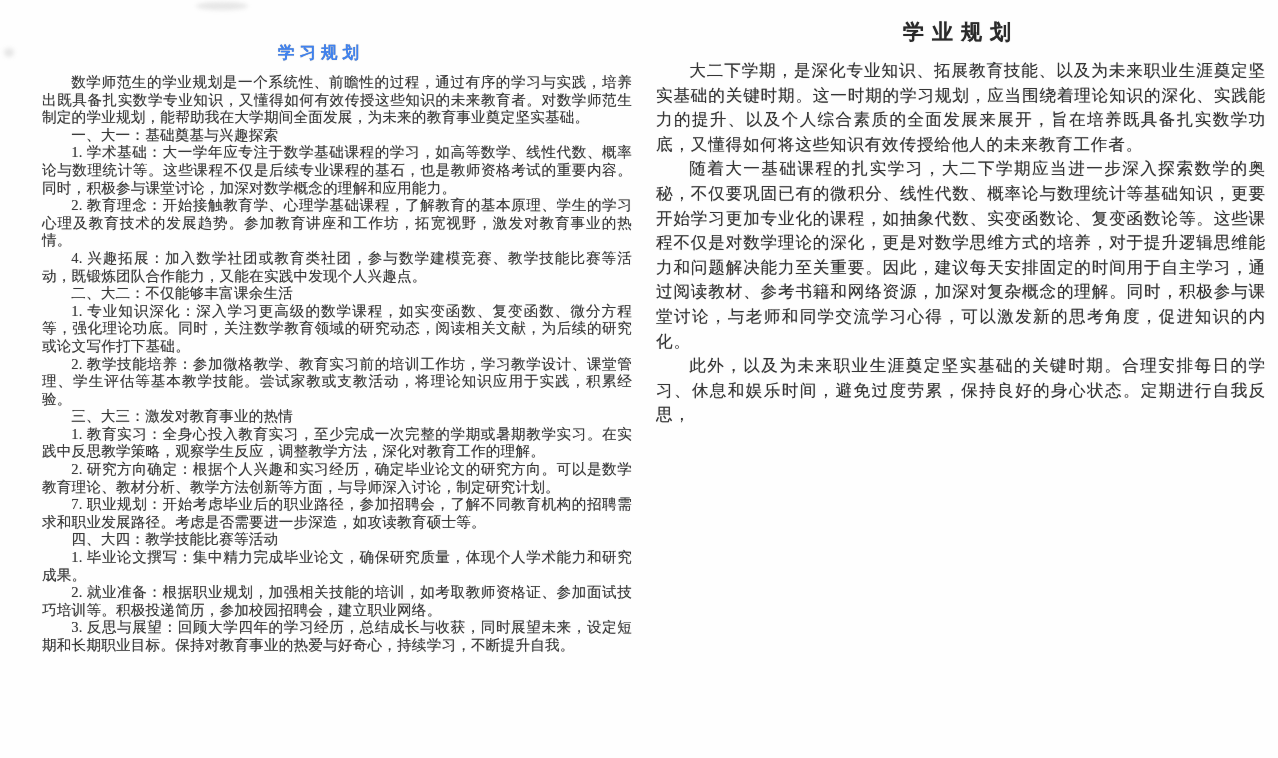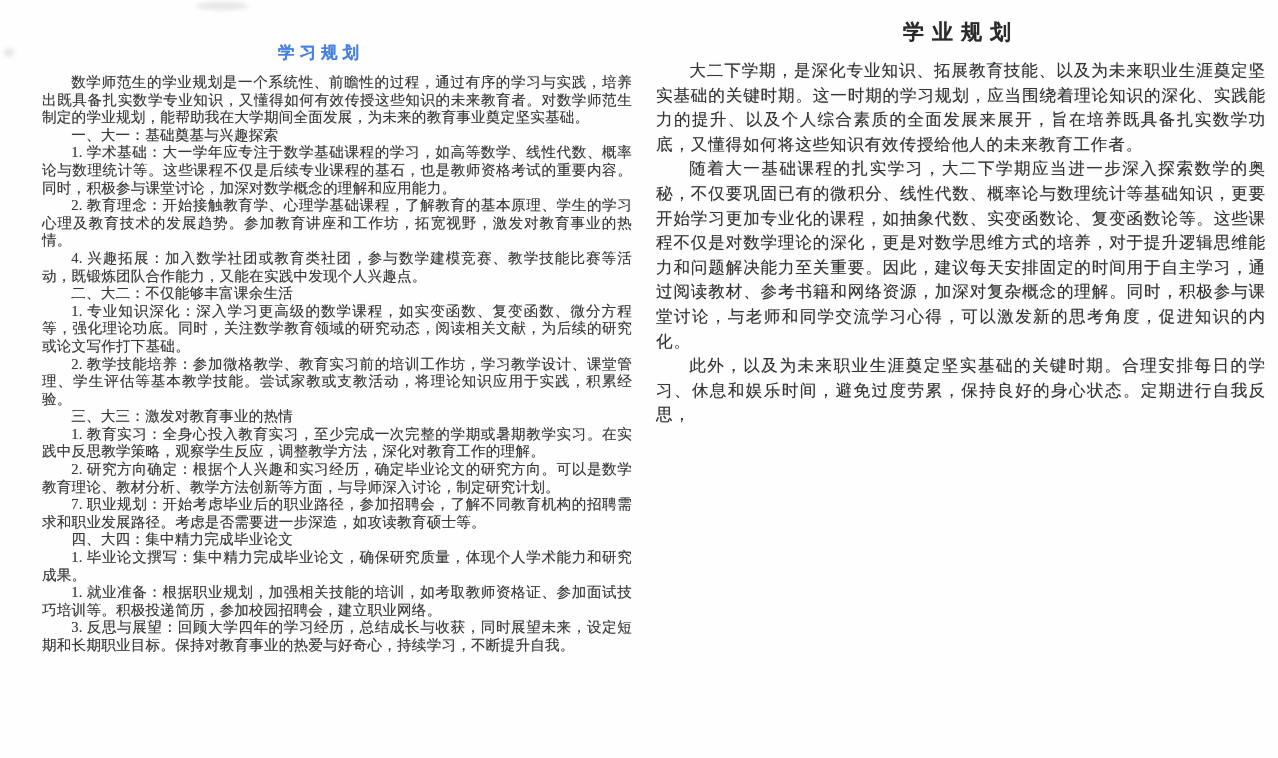--- a/index.html
+++ b/index.html
@@ -102,23 +102,23 @@
     <p class="para">1. 学术基础：大一学年应专注于数学基础课程的学习，如高等数学、线性代数、概率论与数理统计等。这些课程不仅是后续专业课程的基石，也是教师资格考试的重要内容。同时，积极参与课堂讨论，加深对数学概念的理解和应用能力。</p>
     <p class="para">2. 教育理念：开始接触教育学、心理学基础课程，了解教育的基本原理、学生的学习心理及教育技术的发展趋势。参加教育讲座和工作坊，拓宽视野，激发对教育事业的热情。</p>
     <p class="para">4. 兴趣拓展：加入数学社团或教育类社团，参与数学建模竞赛、教学技能比赛等活动，既锻炼团队合作能力，又能在实践中发现个人兴趣点。</p>
     <p class="para">二、大二：不仅能够丰富课余生活</p>
     <p class="para">1. 专业知识深化：深入学习更高级的数学课程，如实变函数、复变函数、微分方程等，强化理论功底。同时，关注数学教育领域的研究动态，阅读相关文献，为后续的研究或论文写作打下基础。</p>
     <p class="para">2. 教学技能培养：参加微格教学、教育实习前的培训工作坊，学习教学设计、课堂管理、学生评估等基本教学技能。尝试家教或支教活动，将理论知识应用于实践，积累经验。</p>
     <p class="para">三、大三：激发对教育事业的热情</p>
     <p class="para">1. 教育实习：全身心投入教育实习，至少完成一次完整的学期或暑期教学实习。在实践中反思教学策略，观察学生反应，调整教学方法，深化对教育工作的理解。</p>
     <p class="para">2. 研究方向确定：根据个人兴趣和实习经历，确定毕业论文的研究方向。可以是数学教育理论、教材分析、教学方法创新等方面，与导师深入讨论，制定研究计划。</p>
     <p class="para">7. 职业规划：开始考虑毕业后的职业路径，参加招聘会，了解不同教育机构的招聘需求和职业发展路径。考虑是否需要进一步深造，如攻读教育硕士等。</p>
-    <p class="para">四、大四：集中精力完成毕业论文</p>
+    <p class="para">四、大四：教学技能比赛等活动</p>
     <p class="para">1. 毕业论文撰写：集中精力完成毕业论文，确保研究质量，体现个人学术能力和研究成果。</p>
-    <p class="para">1. 就业准备：根据职业规划，加强相关技能的培训，如考取教师资格证、参加面试技巧培训等。积极投递简历，参加校园招聘会，建立职业网络。</p>
+    <p class="para">2. 就业准备：根据职业规划，加强相关技能的培训，如考取教师资格证、参加面试技巧培训等。积极投递简历，参加校园招聘会，建立职业网络。</p>
     <p class="para">3. 反思与展望：回顾大学四年的学习经历，总结成长与收获，同时展望未来，设定短期和长期职业目标。保持对教育事业的热爱与好奇心，持续学习，不断提升自我。</p>
   </div>
 
   <div class="page-right">
     <div class="doc-title">学业规划</div>
     <p class="para">大二下学期，是深化专业知识、拓展教育技能、以及为未来职业生涯奠定坚实基础的关键时期。这一时期的学习规划，应当围绕着理论知识的深化、实践能力的提升、以及个人综合素质的全面发展来展开，旨在培养既具备扎实数学功底，又懂得如何将这些知识有效传授给他人的未来教育工作者。</p>
     <p class="para">随着大一基础课程的扎实学习，大二下学期应当进一步深入探索数学的奥秘，不仅要巩固已有的微积分、线性代数、概率论与数理统计等基础知识，更要开始学习更加专业化的课程，如抽象代数、实变函数论、复变函数论等。这些课程不仅是对数学理论的深化，更是对数学思维方式的培养，对于提升逻辑思维能力和问题解决能力至关重要。因此，建议每天安排固定的时间用于自主学习，通过阅读教材、参考书籍和网络资源，加深对复杂概念的理解。同时，积极参与课堂讨论，与老师和同学交流学习心得，可以激发新的思考角度，促进知识的内化。</p>
     <p class="para">此外，以及为未来职业生涯奠定坚实基础的关键时期。合理安排每日的学习、休息和娱乐时间，避免过度劳累，保持良好的身心状态。定期进行自我反思，</p>
   </div>
 

